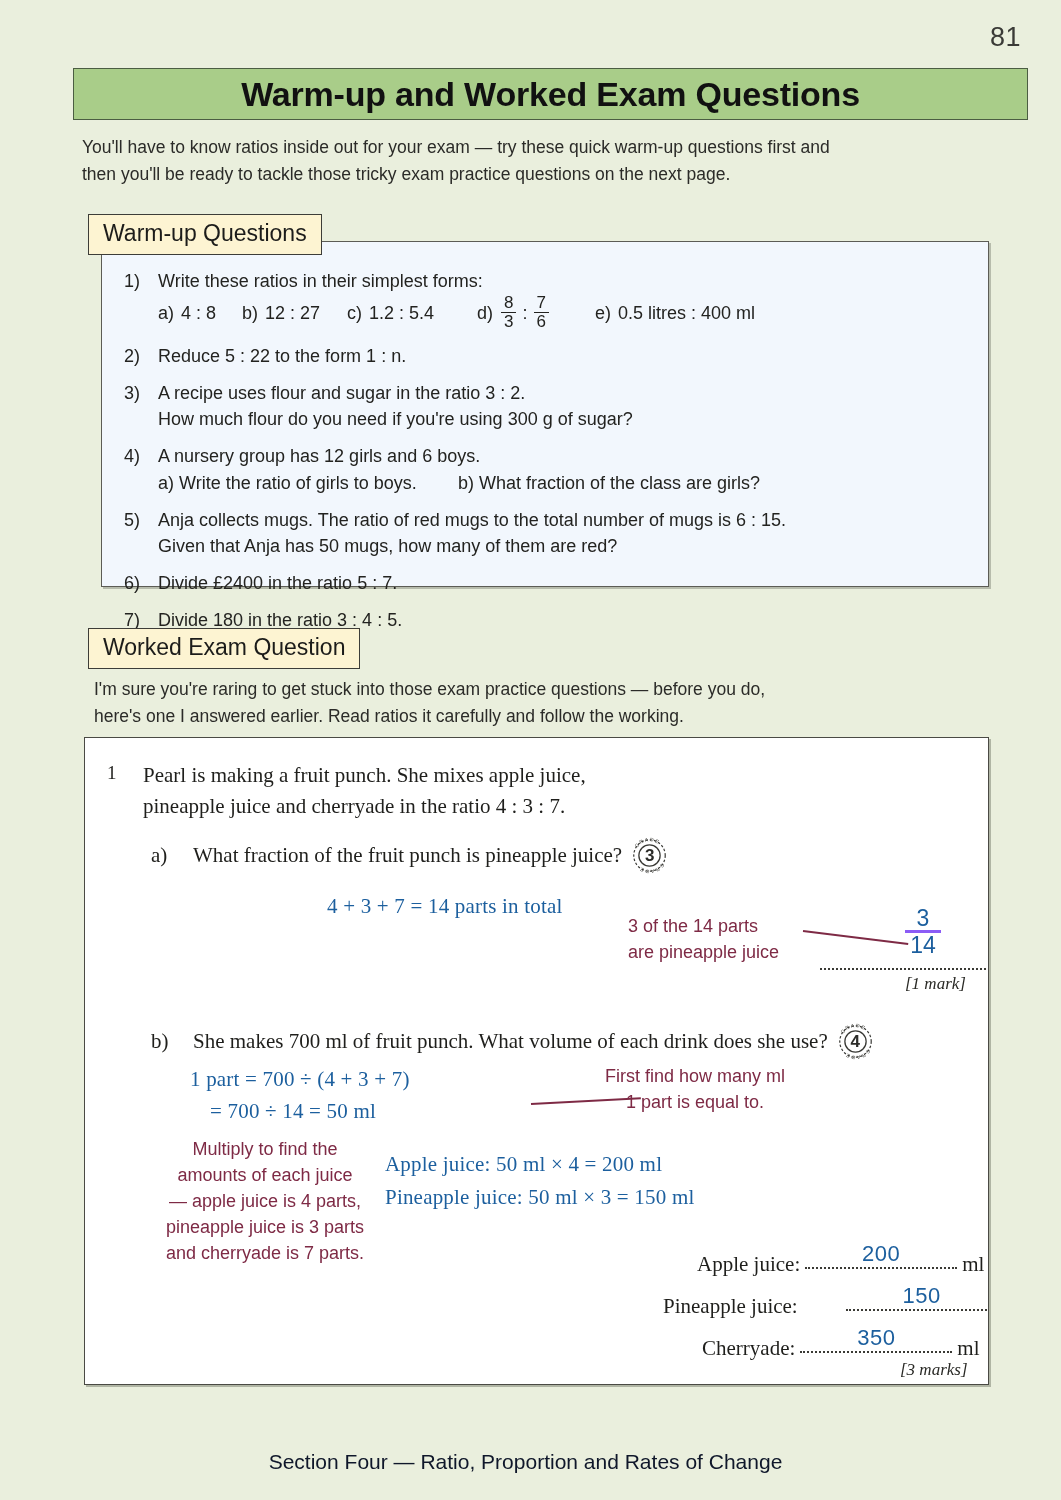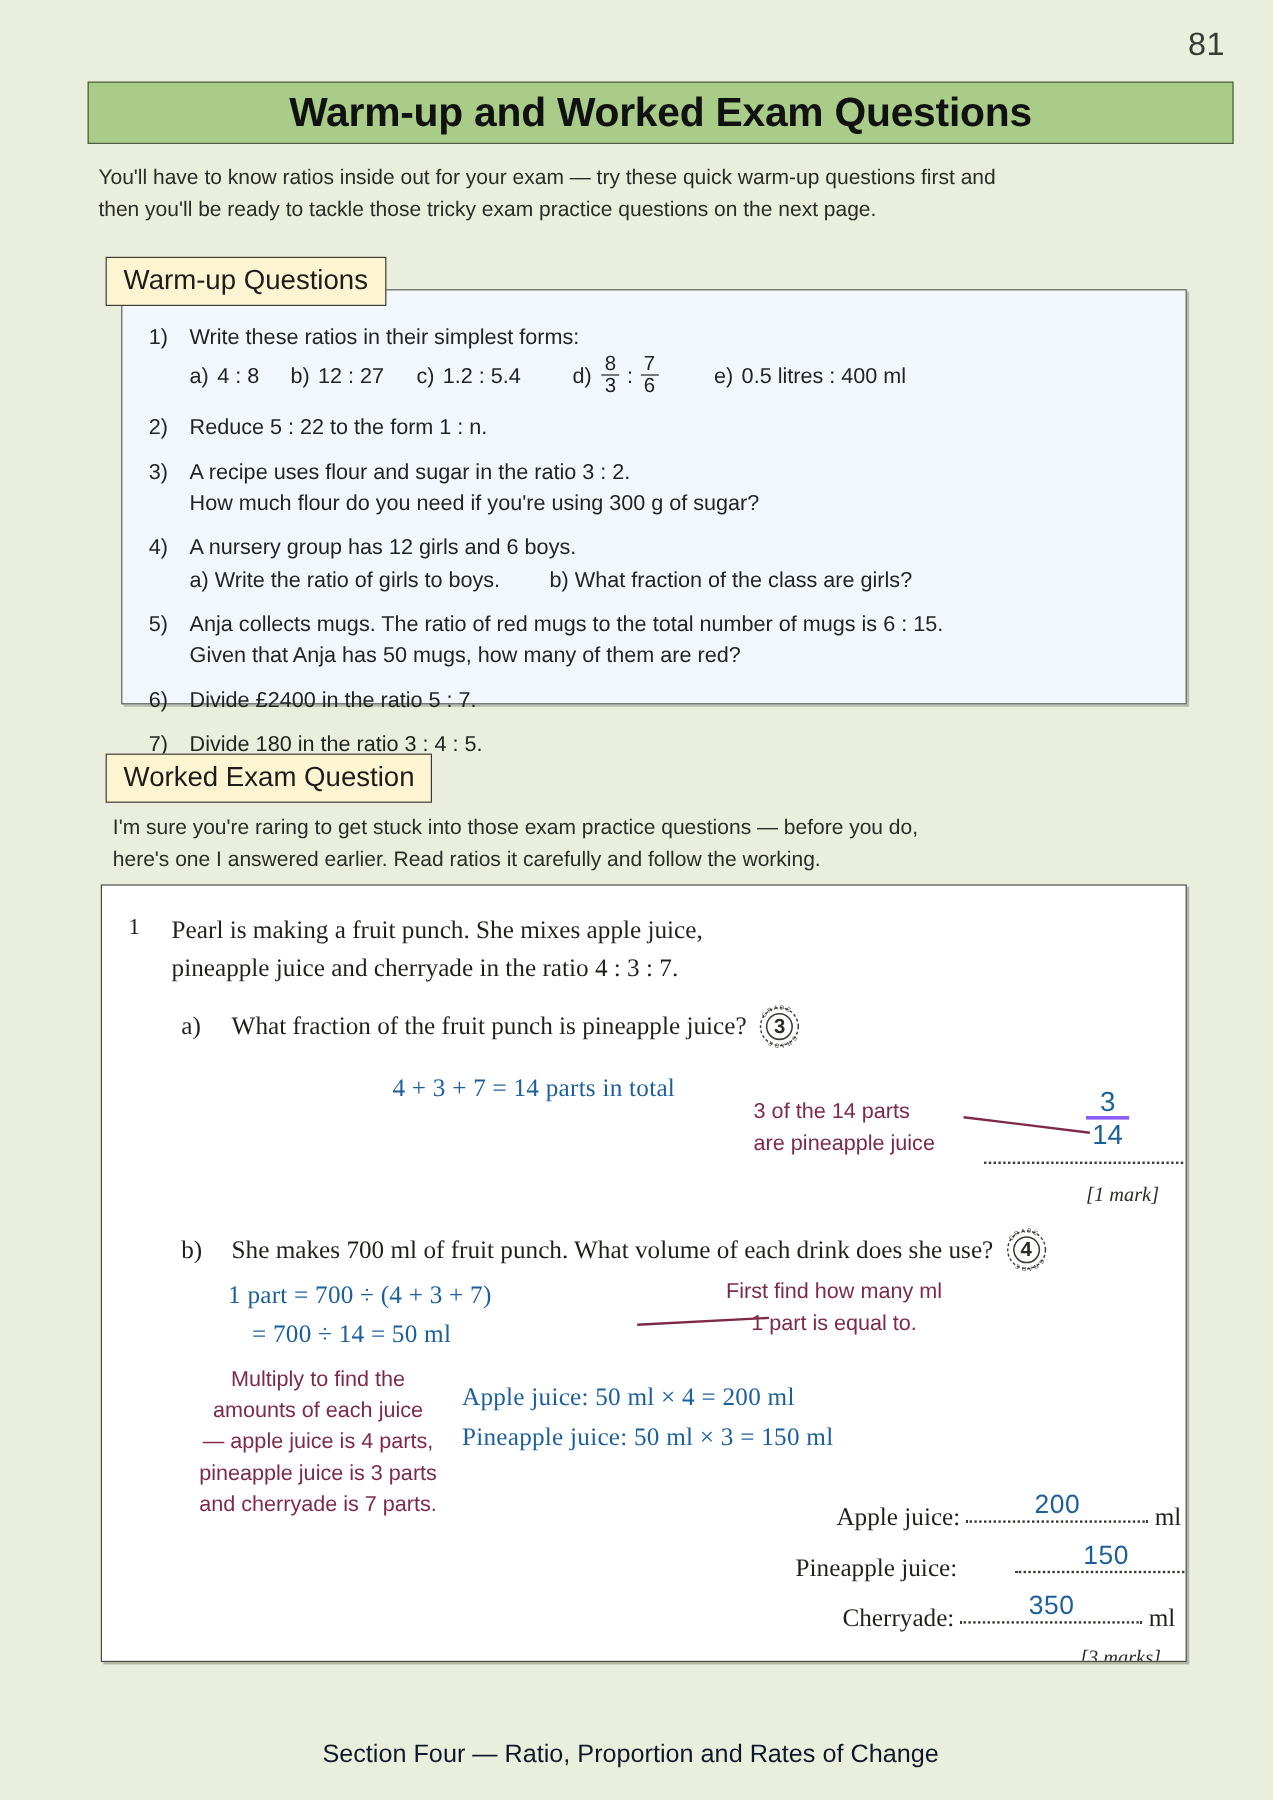--- a/index.html
+++ b/index.html
@@ -256,21 +256,20 @@
     height: 0;
   }
   .dots-a { left: 735px; top: 230px; width: 166px; }
 
   .marks {
     position: absolute;
     font-family: "Liberation Serif", serif;
     font-style: italic;
     font-size: 17px;
     color: #2a2a26;
-    margin-top: 12px;
   }
   .marks-a { left: 820px; top: 236px; }
   .marks-b { left: 815px; top: 622px; }
 
   
   .ans-row {
     position: absolute;
     font-family: "Liberation Serif", serif;
     font-size: 21px;
     color: #1f1f1c;

